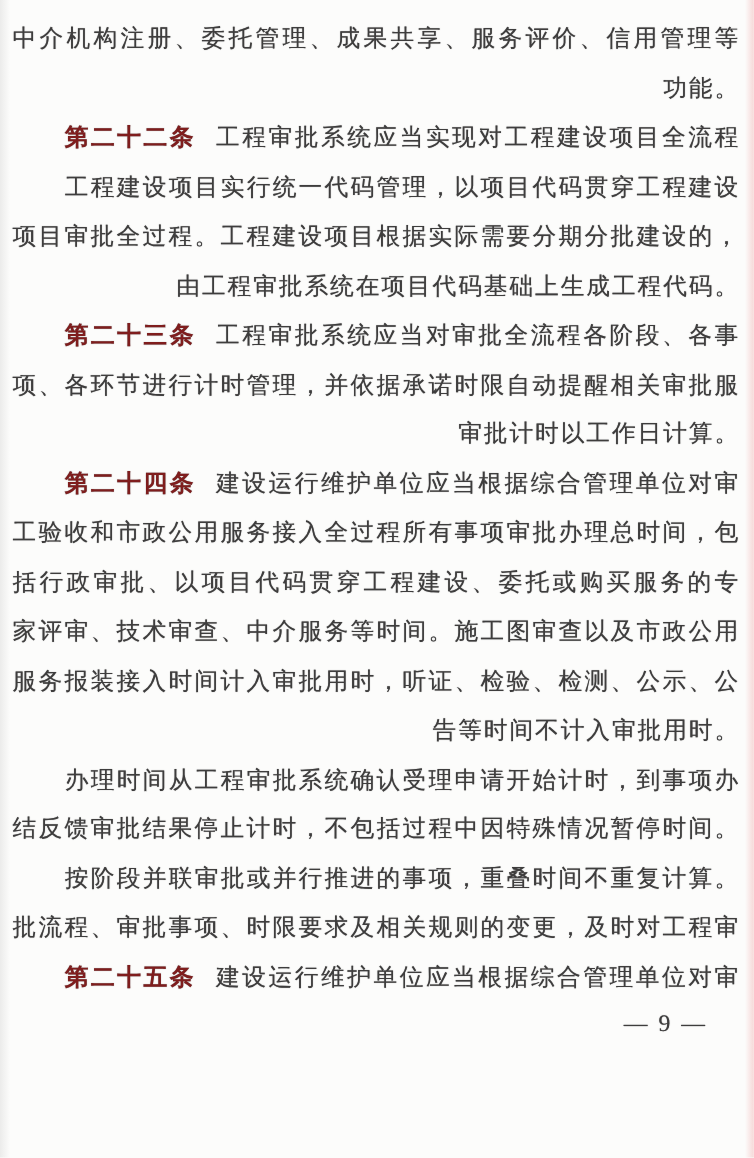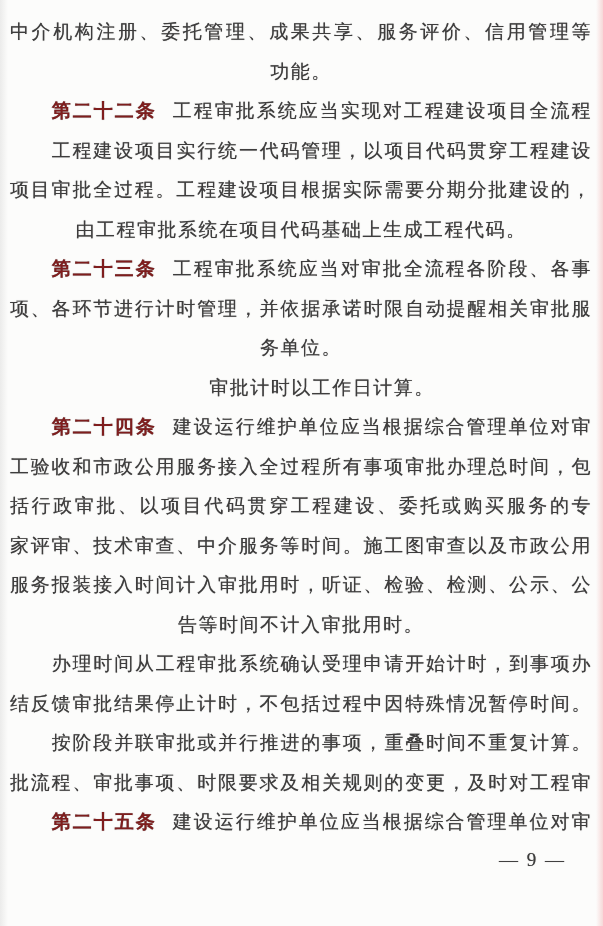--- a/index.html
+++ b/index.html
@@ -30,21 +30,21 @@
     box-sizing: border-box;
   }
   .line {
     height: 39.5px;
     line-height: 39.5px;
     font-size: 19px;
     letter-spacing: 1.5px;
     color: #3e3d3d;
     text-shadow: 0 0 0.7px rgba(70,70,70,0.75);
     white-space: nowrap;
-    text-align: center;
+    text-align: right;
   }
   .line.j {
     white-space: normal;
     text-align: justify;
     text-align-last: justify;
     text-justify: inter-character;
   }
   .line.ind { text-indent: 2.2em; }
   .b {
     font-weight: bold;
@@ -69,21 +69,20 @@
 <div class="page">
 
   <div class="line j"><span>中介机构注册、委托管理、成果共享、服务评价、信用管理等</span></div>
   <div class="line"><span>功能。</span></div>
   <div class="line ind j"><span class="b">第二十二条</span><span>工程审批系统应当实现对工程建设项目全流程</span></div>
   <div class="line ind j"><span>工程建设项目实行统一代码管理，以项目代码贯穿工程建设</span></div>
   <div class="line j"><span>项目审批全过程。工程建设项目根据实际需要分期分批建设的，</span></div>
   <div class="line"><span>由工程审批系统在项目代码基础上生成工程代码。</span></div>
   <div class="line ind j"><span class="b">第二十三条</span><span>工程审批系统应当对审批全流程各阶段、各事</span></div>
   <div class="line j"><span>项、各环节进行计时管理，并依据承诺时限自动提醒相关审批服</span></div>
-  <div class="line"><span>务单位。</span></div>
   <div class="line ind"><span>审批计时以工作日计算。</span></div>
   <div class="line ind j"><span class="b">第二十四条</span><span>建设运行维护单位应当根据综合管理单位对审</span></div>
   <div class="line j"><span>工验收和市政公用服务接入全过程所有事项审批办理总时间，包</span></div>
   <div class="line j"><span>括行政审批、以项目代码贯穿工程建设、委托或购买服务的专</span></div>
   <div class="line j"><span>家评审、技术审查、中介服务等时间。施工图审查以及市政公用</span></div>
   <div class="line j"><span>服务报装接入时间计入审批用时，听证、检验、检测、公示、公</span></div>
   <div class="line"><span>告等时间不计入审批用时。</span></div>
   <div class="line ind j"><span>办理时间从工程审批系统确认受理申请开始计时，到事项办</span></div>
   <div class="line j"><span>结反馈审批结果停止计时，不包括过程中因特殊情况暂停时间。</span></div>
   <div class="line ind j"><span>按阶段并联审批或并行推进的事项，重叠时间不重复计算。</span></div>

